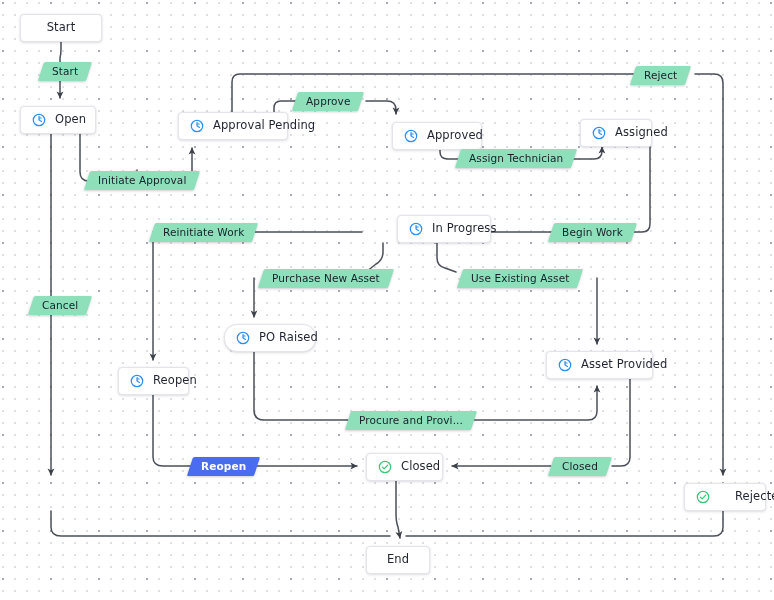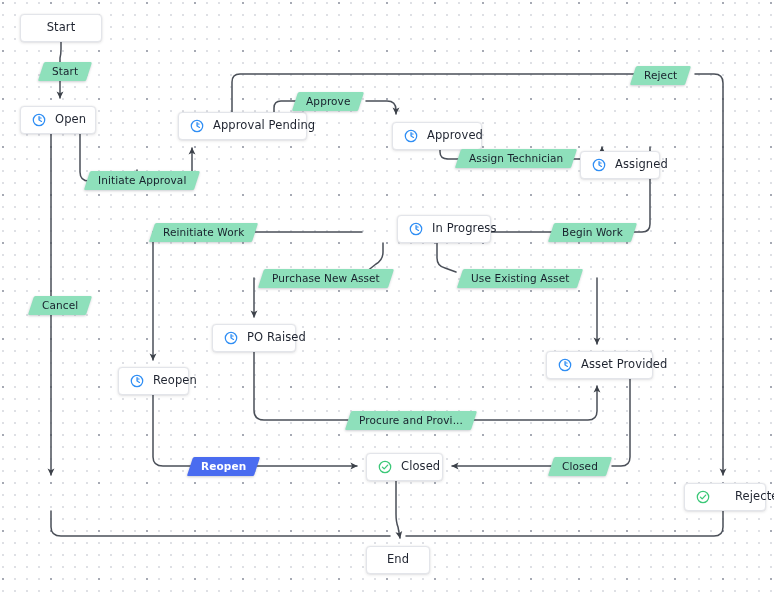--- a/index.html
+++ b/index.html
@@ -153,21 +153,21 @@
     <span class="icon">
       <svg width="14" height="14" viewBox="0 0 14 14">
         <circle cx="7" cy="7" r="5.7" fill="#ffffff" stroke="#2f8ef4" stroke-width="1.25"></circle>
         <path d="M7 3.6 L7 7 L9.5 8.4" fill="none" stroke="#2f8ef4" stroke-width="1.2" stroke-linecap="round"></path>
         <path d="M7 7 L7 3.6 A3.4 3.4 0 0 1 10.2 5.3 Z" fill="#2f8ef4" opacity="0.55"></path>
       </svg>
     </span>
     <span class="node-label">Open</span>
   </div>
 
-  <div class="node" style="left:178px; top:112px; width:129px;">
+  <div class="node" style="left:178px; top:112px; width:110px;">
     <span class="icon">
       <svg width="14" height="14" viewBox="0 0 14 14">
         <circle cx="7" cy="7" r="5.7" fill="#ffffff" stroke="#2f8ef4" stroke-width="1.25"></circle>
         <path d="M7 3.6 L7 7 L9.5 8.4" fill="none" stroke="#2f8ef4" stroke-width="1.2" stroke-linecap="round"></path>
         <path d="M7 7 L7 3.6 A3.4 3.4 0 0 1 10.2 5.3 Z" fill="#2f8ef4" opacity="0.55"></path>
       </svg>
     </span>
     <span class="node-label">Approval Pending</span>
   </div>
 
@@ -175,21 +175,21 @@
     <span class="icon">
       <svg width="14" height="14" viewBox="0 0 14 14">
         <circle cx="7" cy="7" r="5.7" fill="#ffffff" stroke="#2f8ef4" stroke-width="1.25"></circle>
         <path d="M7 3.6 L7 7 L9.5 8.4" fill="none" stroke="#2f8ef4" stroke-width="1.2" stroke-linecap="round"></path>
         <path d="M7 7 L7 3.6 A3.4 3.4 0 0 1 10.2 5.3 Z" fill="#2f8ef4" opacity="0.55"></path>
       </svg>
     </span>
     <span class="node-label">Approved</span>
   </div>
 
-  <div class="node" style="left:580px; top:119px; width:80px;margin-top:32px;">
+  <div class="node" style="left:580px; top:119px; width:72px;">
     <span class="icon">
       <svg width="14" height="14" viewBox="0 0 14 14">
         <circle cx="7" cy="7" r="5.7" fill="#ffffff" stroke="#2f8ef4" stroke-width="1.25"></circle>
         <path d="M7 3.6 L7 7 L9.5 8.4" fill="none" stroke="#2f8ef4" stroke-width="1.2" stroke-linecap="round"></path>
         <path d="M7 7 L7 3.6 A3.4 3.4 0 0 1 10.2 5.3 Z" fill="#2f8ef4" opacity="0.55"></path>
       </svg>
     </span>
     <span class="node-label">Assigned</span>
   </div>
 
@@ -208,21 +208,21 @@
     <span class="icon">
       <svg width="14" height="14" viewBox="0 0 14 14">
         <circle cx="7" cy="7" r="5.7" fill="#ffffff" stroke="#2f8ef4" stroke-width="1.25"></circle>
         <path d="M7 3.6 L7 7 L9.5 8.4" fill="none" stroke="#2f8ef4" stroke-width="1.2" stroke-linecap="round"></path>
         <path d="M7 7 L7 3.6 A3.4 3.4 0 0 1 10.2 5.3 Z" fill="#2f8ef4" opacity="0.55"></path>
       </svg>
     </span>
     <span class="node-label">Reopen</span>
   </div>
 
-  <div class="node" style="left:212px; top:324px; width:84px;">
+  <div class="node" style="left:224px; top:324px; width:92px;border-radius:13px;">
     <span class="icon">
       <svg width="14" height="14" viewBox="0 0 14 14">
         <circle cx="7" cy="7" r="5.7" fill="#ffffff" stroke="#2f8ef4" stroke-width="1.25"></circle>
         <path d="M7 3.6 L7 7 L9.5 8.4" fill="none" stroke="#2f8ef4" stroke-width="1.2" stroke-linecap="round"></path>
         <path d="M7 7 L7 3.6 A3.4 3.4 0 0 1 10.2 5.3 Z" fill="#2f8ef4" opacity="0.55"></path>
       </svg>
     </span>
     <span class="node-label">PO Raised</span>
   </div>
 

